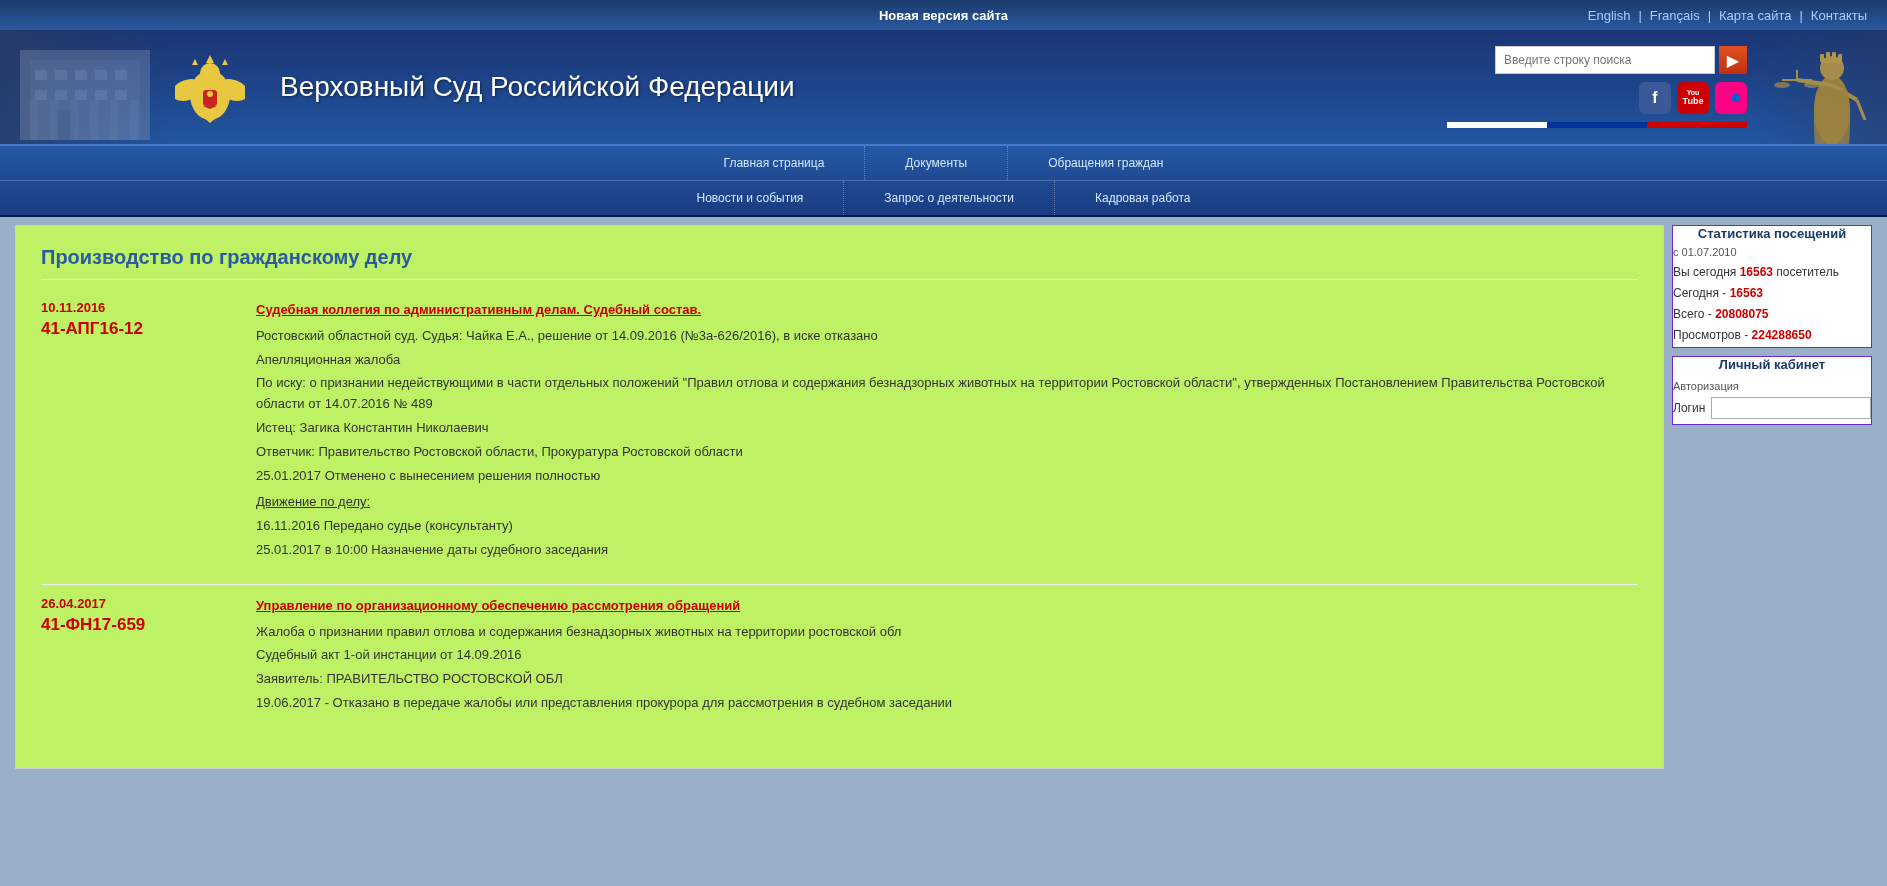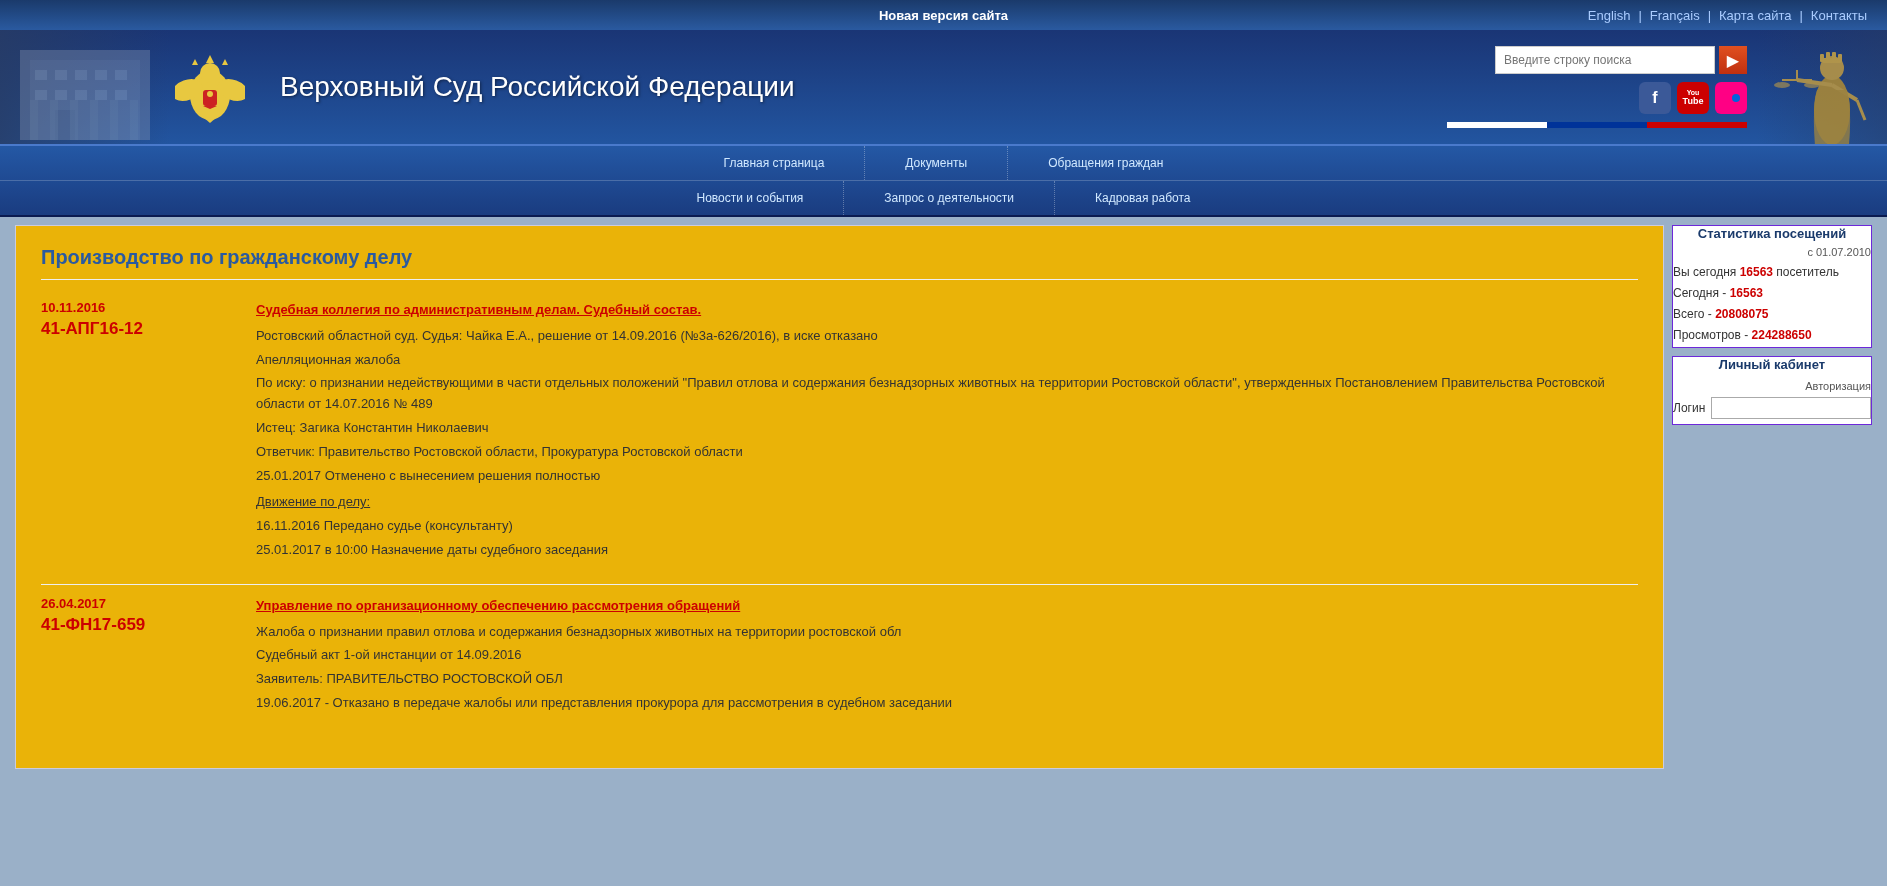--- a/index.html
+++ b/index.html
@@ -110,21 +110,21 @@
       padding: 10px 40px;
       cursor: pointer;
       font-size: 12px;
       text-align: center;
       border-right: 1px dotted rgba(255,255,255,0.3);
     }
     .nav-item:last-child { border-right: none; }
 
     
     .main-content {
-      background: #eab308;
+      background: #bef264;
       flex: 1;
       padding: 20px 25px;
       min-height: 500px;
       border: 1px solid #ccd;
     }
     .page-title {
       font-size: 20px;
       color: #2a5aa0;
       font-weight: bold;
       margin-bottom: 20px;
@@ -189,21 +189,21 @@
     .sidebar-box-title {
       font-size: 13px;
       font-weight: bold;
       color: #1a3a6b;
       text-align: center;
       margin-bottom: 5px;
     }
     .sidebar-box-sub {
       font-size: 11px;
       color: #555;
-      text-align: right;
+      text-align: left;
       margin-bottom: 5px;
     }
     .stat-row {
       font-size: 12px;
       color: #333;
       margin-bottom: 3px;
       line-height: 1.5;
     }
     .stat-num {
       color: #c00;

